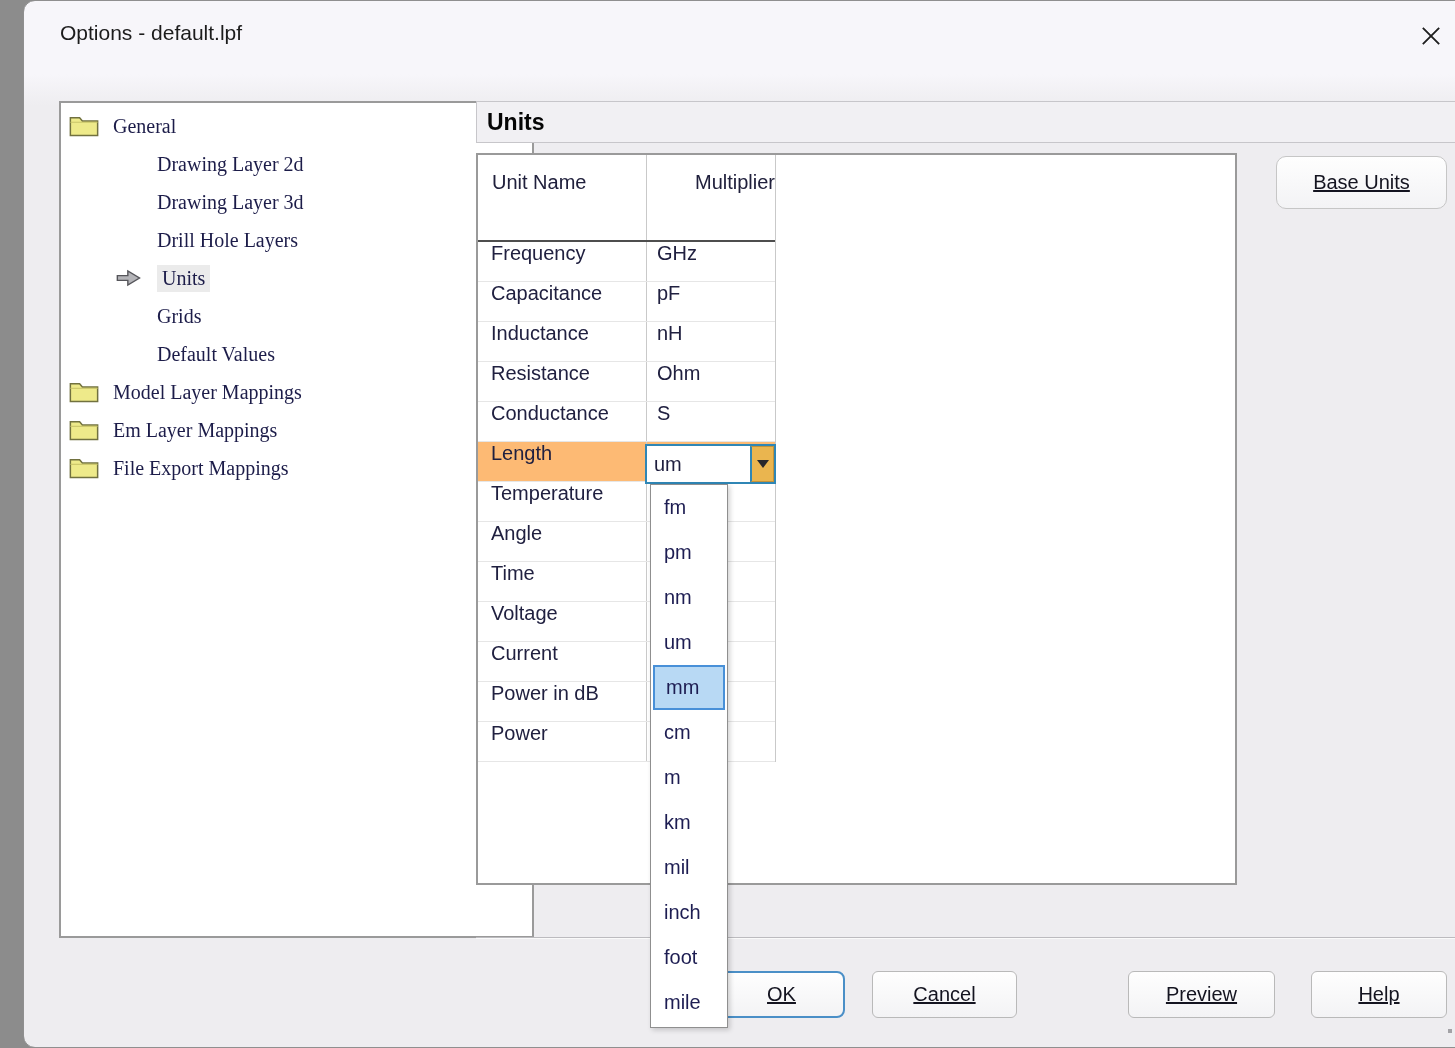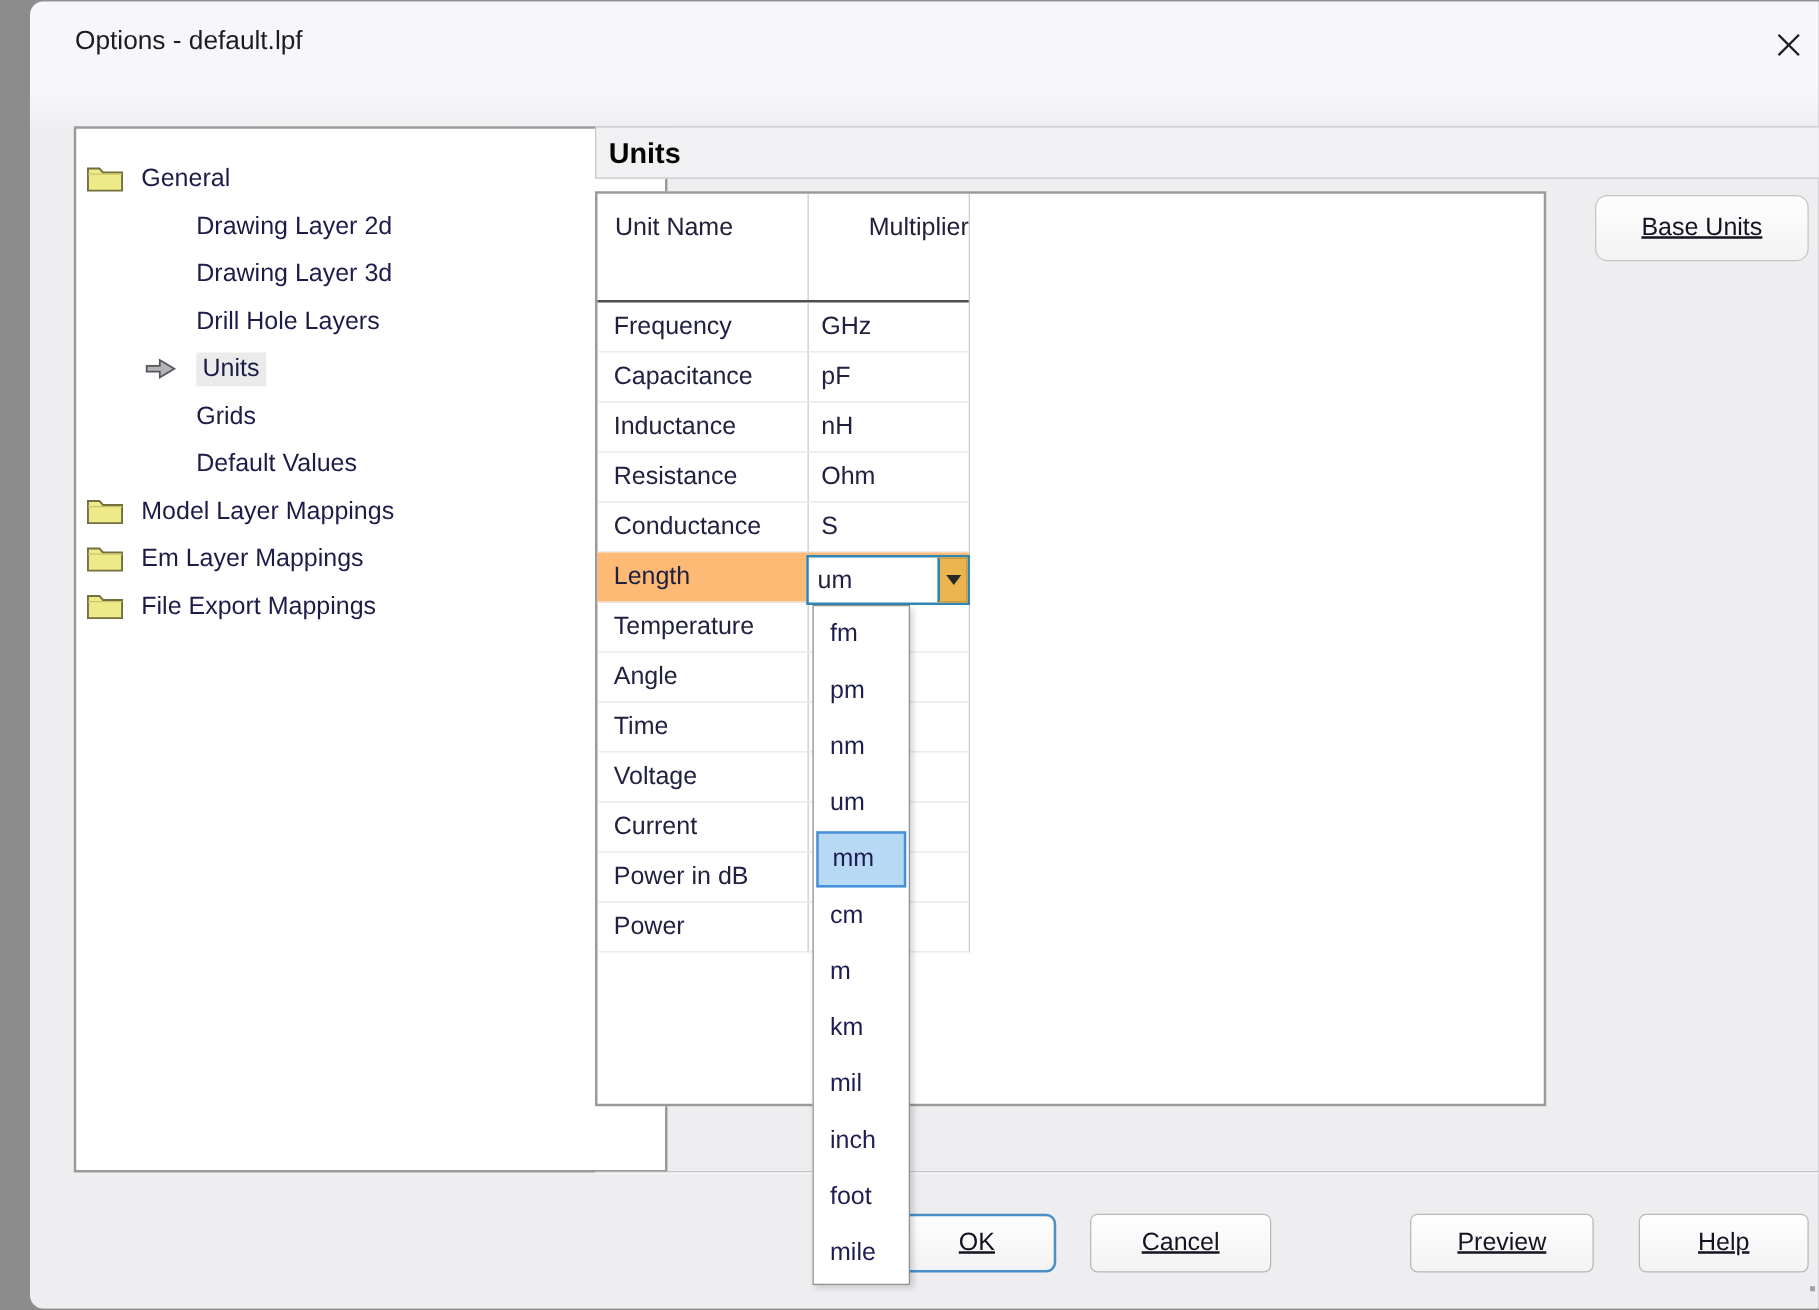--- a/index.html
+++ b/index.html
@@ -19,21 +19,21 @@
     position:absolute; left:36px; top:20px;
     font-size:21px; color:#1c1c1c;
   }
   .close-btn {
     position:absolute; left:1390px; top:20px; width:34px; height:34px;
     display:flex; align-items:center; justify-content:center; cursor:pointer;
   }
   
   .tree-panel {
     position:absolute; left:35px; top:100px; width:475px; height:837px;
-    background:#fff; border:2px solid #9a9a9a; padding-top:21px; overflow:hidden;
+    background:#fff; border:2px solid #9a9a9a; padding-top:4px; overflow:hidden;font-family:Liberation Serif, serif;
   }
   .tree-item { height:38px; display:flex; align-items:center; }
   .tree-item.lvl0 { padding-left:8px; }
   .tree-item.lvl1 { padding-left:96px; }
   .tree-item.lvl1.selected { padding-left:54px; }
   .ticon { width:30px; height:26px; margin-right:14px; flex:0 0 auto; display:flex; align-items:center; }
   .aicon { width:28px; height:20px; margin-right:14px; flex:0 0 auto; display:flex; align-items:center; }
   .tlabel { font-size:20px; color:#1c1c49; white-space:nowrap; }
   .tree-item.selected .tlabel { background:#ebebeb; padding:2px 5px; }
   
@@ -48,21 +48,21 @@
     position:absolute; left:452px; top:152px; width:761px; height:732px;
     background:#fff; border:2px solid #9a9a9a;
   }
   .grid { position:absolute; left:0; top:0; width:298px; border-right:1px solid #c9c9c9; }
   .ghead { height:87px; border-bottom:2px solid #4e4e4e; display:flex; }
   .ghead .hcell { padding:16px 0 0 14px; font-size:20px; color:#20203c; }
   .ghead .hc1 { width:169px; border-right:1px solid #c9c9c9; }
   .ghead .hc2 { flex:1;text-align:right; }
   .trow { height:40px; display:flex; border-bottom:1px solid #e6e6e6; }
   .trow.hl { background:#fdba74;gap:24px; }
-  .cell { display:flex; align-items:center; font-size:20px; color:#202040; }
+  .cell { display:flex; align-items:flex-start; font-size:20px; color:#202040; }
   .cname { width:169px; border-right:1px solid #c9c9c9; padding-left:13px; }
   .cmult { flex:1; padding-left:10px; }
   
   .combo {
     position:absolute; left:167px; top:289px; width:131px; height:40px;
     border:2px solid #2f86b5; background:#fff; display:flex; z-index:5;
   }
   .combo-field { flex:1; display:flex; align-items:center; padding-left:7px; font-size:20px; color:#1e1e3e; }
   .combo-btn {
     width:24px; background:#eab54f; border:1px solid #c2923a; border-left:2px solid #2f86b5;

